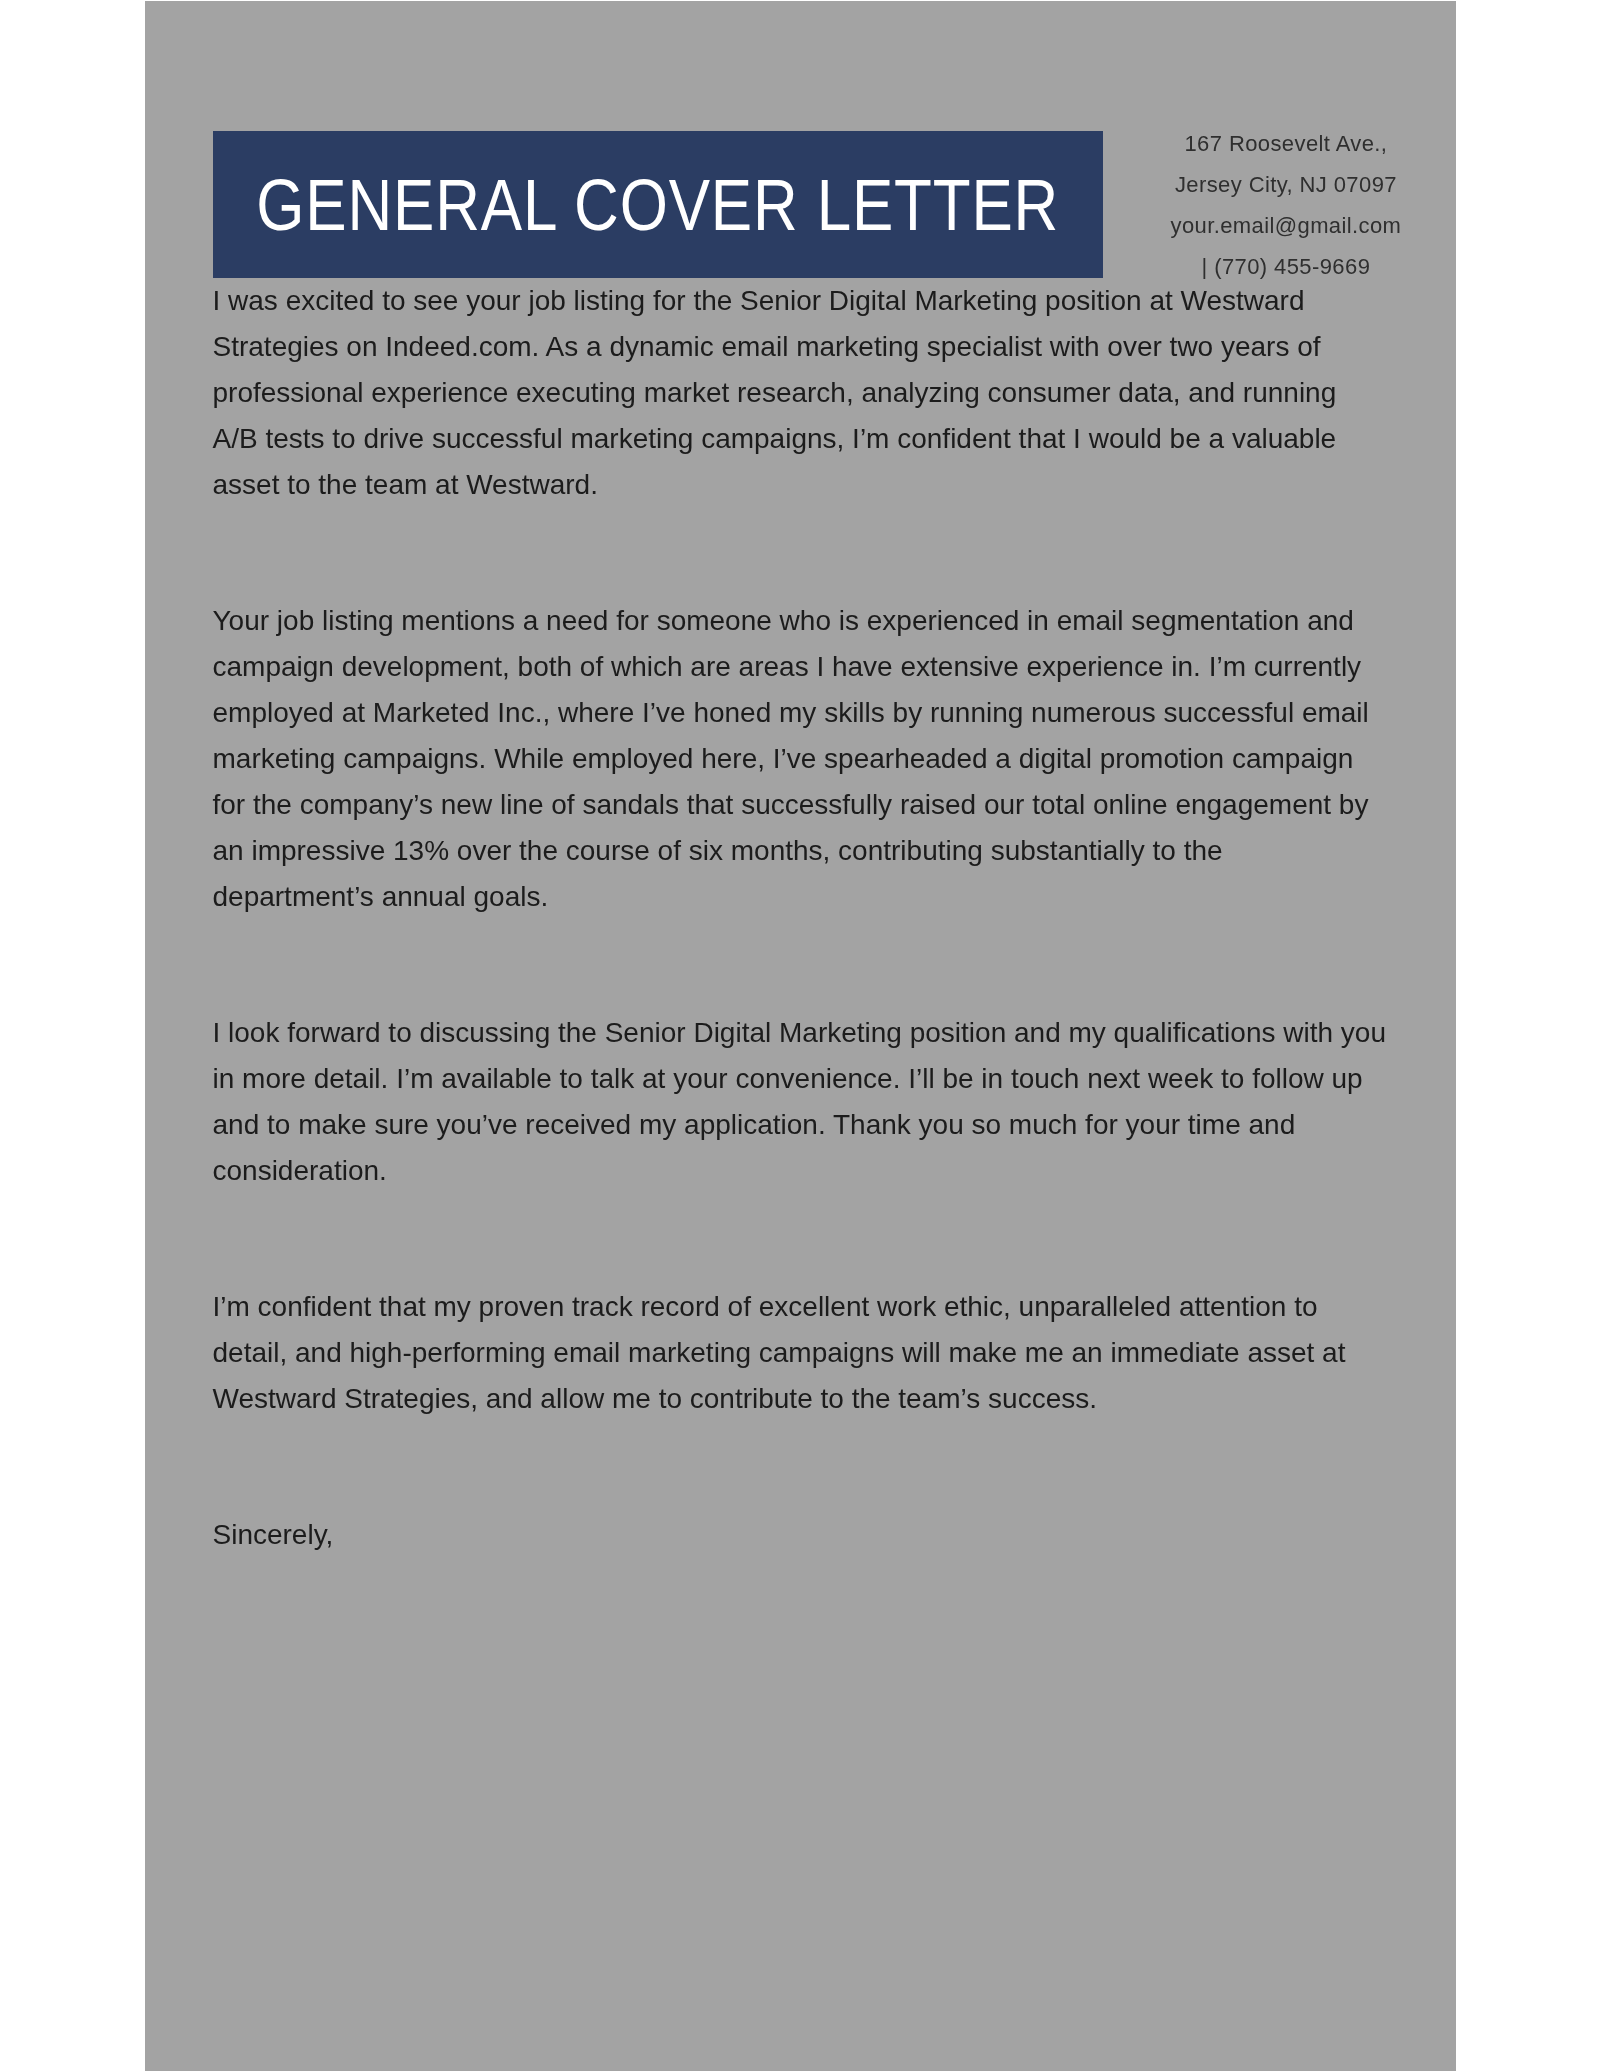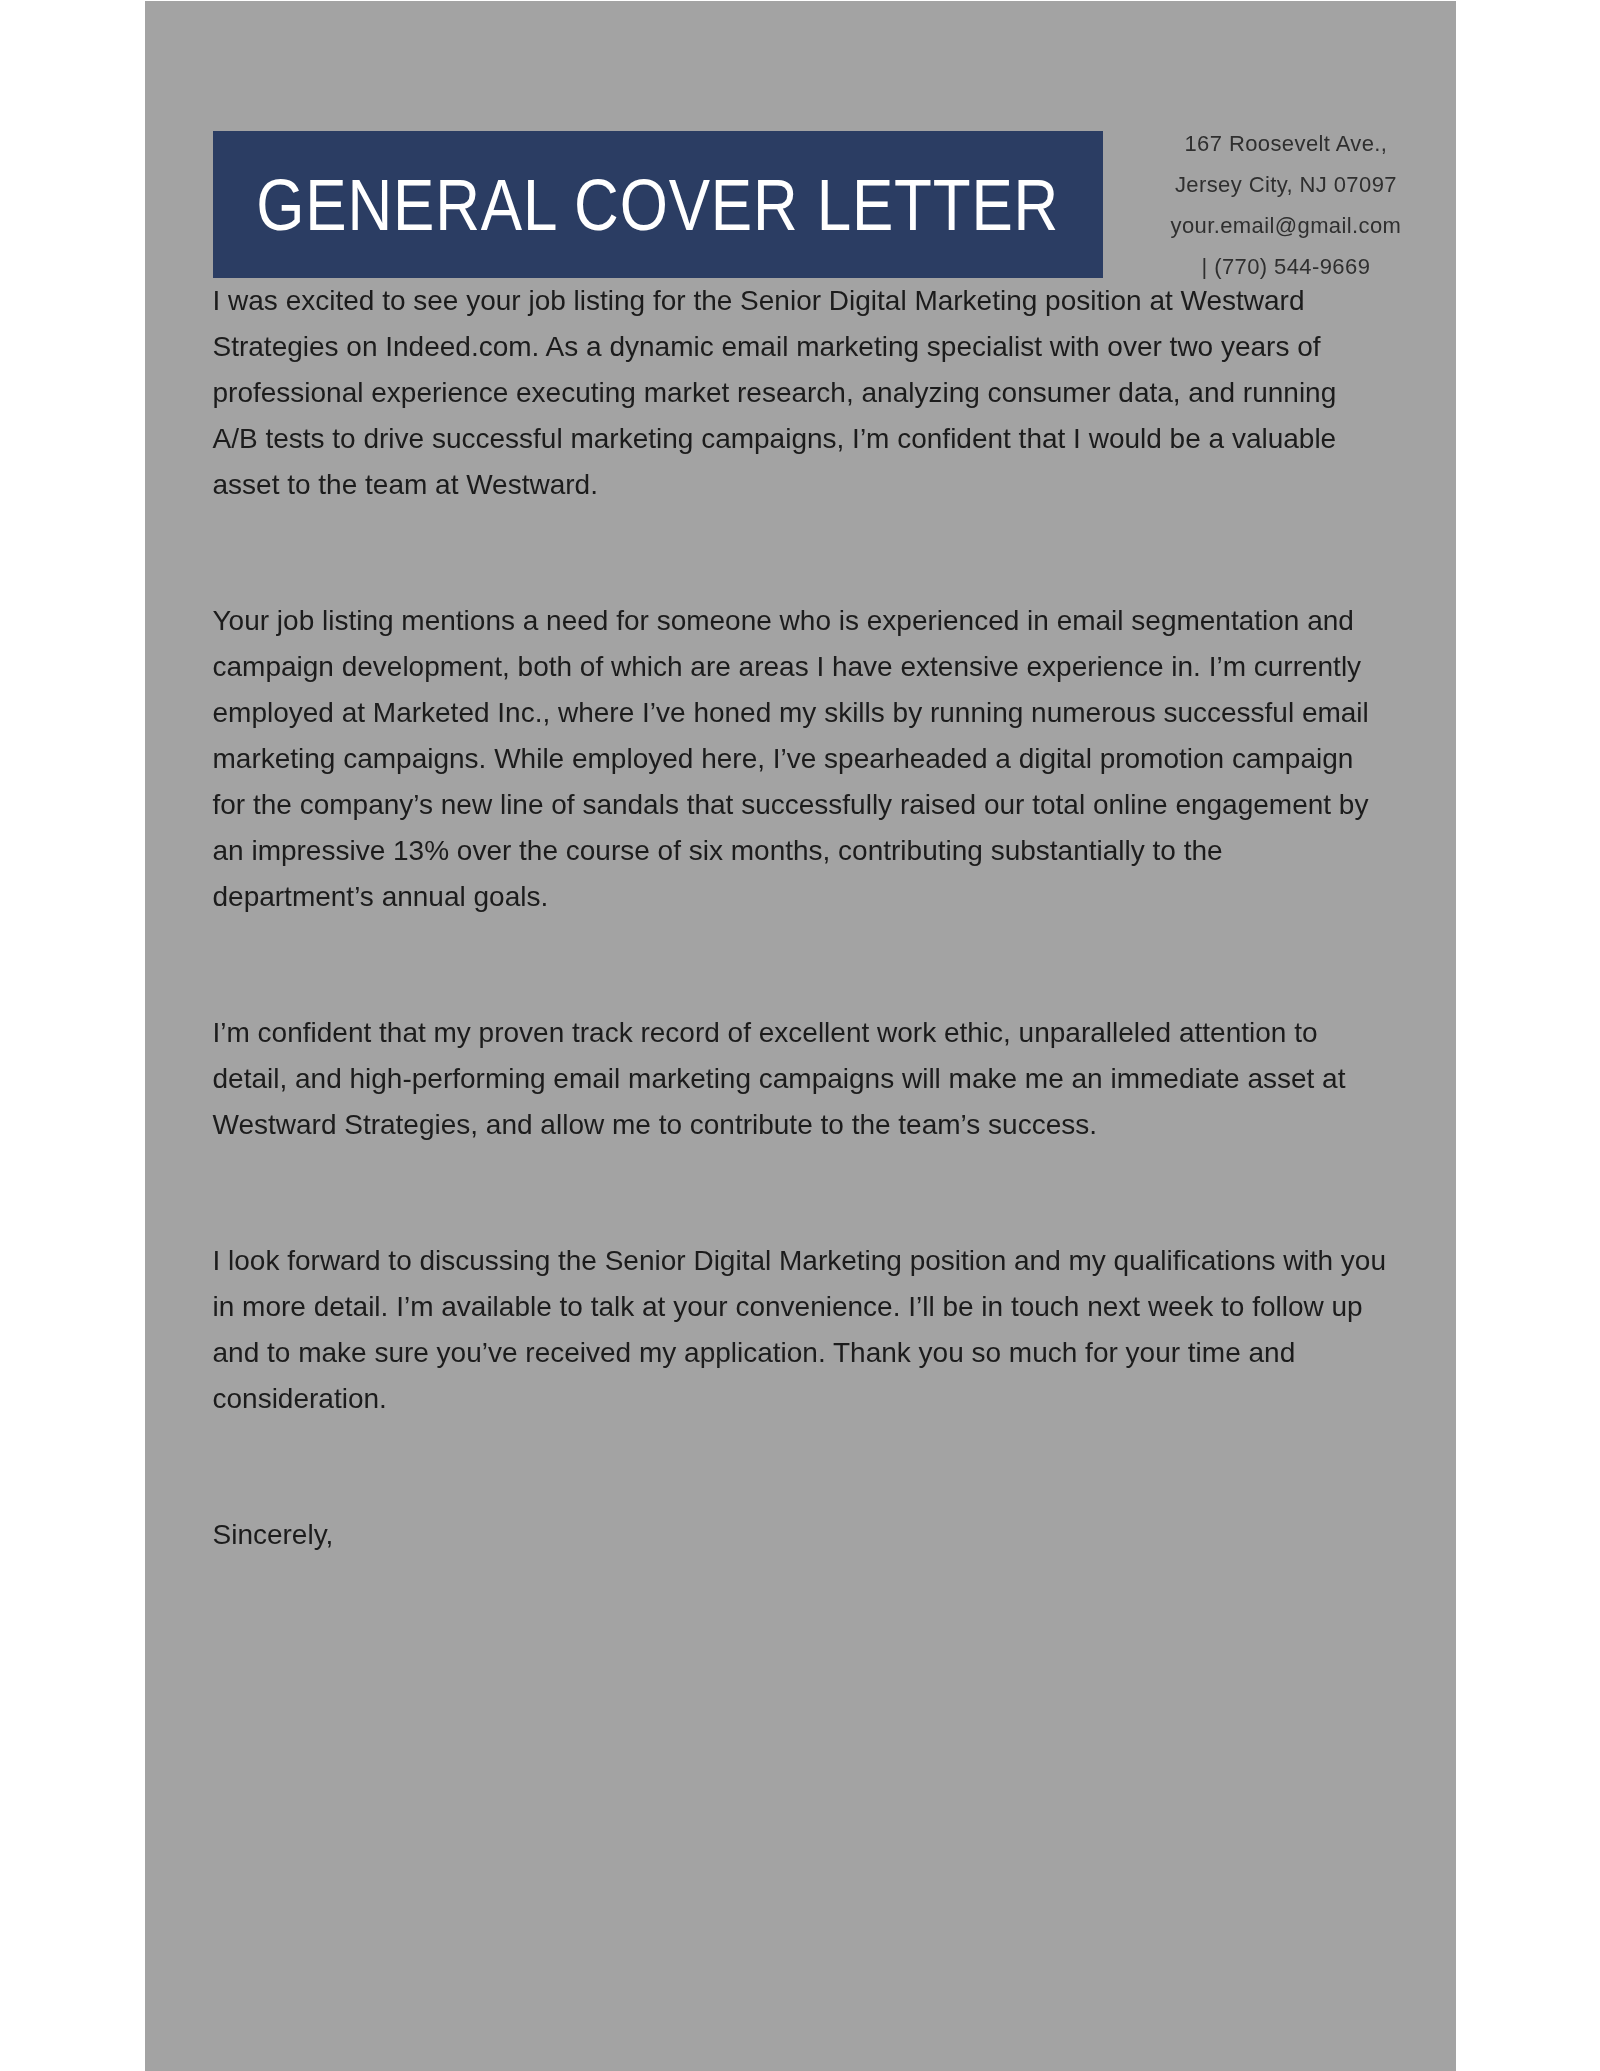--- a/index.html
+++ b/index.html
@@ -79,32 +79,32 @@
 <body>
 
 <div class="page">
 
   <div class="header-row">
     <div class="title-box">
       <div class="title">GENERAL COVER LETTER</div>
     </div>
     <div class="contact-block">
       <div>167 Roosevelt Ave., Jersey City, NJ 07097</div>
-      <div>your.email@gmail.com | (770) 544-9669</div>
+      <div>your.email@gmail.com | (770) 455-9669</div>
     </div>
   </div>
 
   <div class="letter-body">
 
 
     <p>I was excited to see your job listing for the Senior Digital Marketing position at Westward Strategies on Indeed.com. As a dynamic email marketing specialist with over two years of professional experience executing market research, analyzing consumer data, and running A/B tests to drive successful marketing campaigns, I’m confident that I would be a valuable asset to the team at Westward.</p>
 
     <p>Your job listing mentions a need for someone who is experienced in email segmentation and campaign development, both of which are areas I have extensive experience in. I’m currently employed at Marketed Inc., where I’ve honed my skills by running numerous successful email marketing campaigns. While employed here, I’ve spearheaded a digital promotion campaign for the company’s new line of sandals that successfully raised our total online engagement by an impressive 13% over the course of six months, contributing substantially to the department’s annual goals.</p>
 
+    <p>I look forward to discussing the Senior Digital Marketing position and my qualifications with you in more detail. I’m available to talk at your convenience. I’ll be in touch next week to follow up and to make sure you’ve received my application. Thank you so much for your time and consideration.</p>
+
     <p>I’m confident that my proven track record of excellent work ethic, unparalleled attention to detail, and high-performing email marketing campaigns will make me an immediate asset at Westward Strategies, and allow me to contribute to the team’s success.</p>
-
-    <p>I look forward to discussing the Senior Digital Marketing position and my qualifications with you in more detail. I’m available to talk at your convenience. I’ll be in touch next week to follow up and to make sure you’ve received my application. Thank you so much for your time and consideration.</p>
 
     <p class="closing">Sincerely,</p>
 
   </div>
 
 </div>
 
 </body></html>

